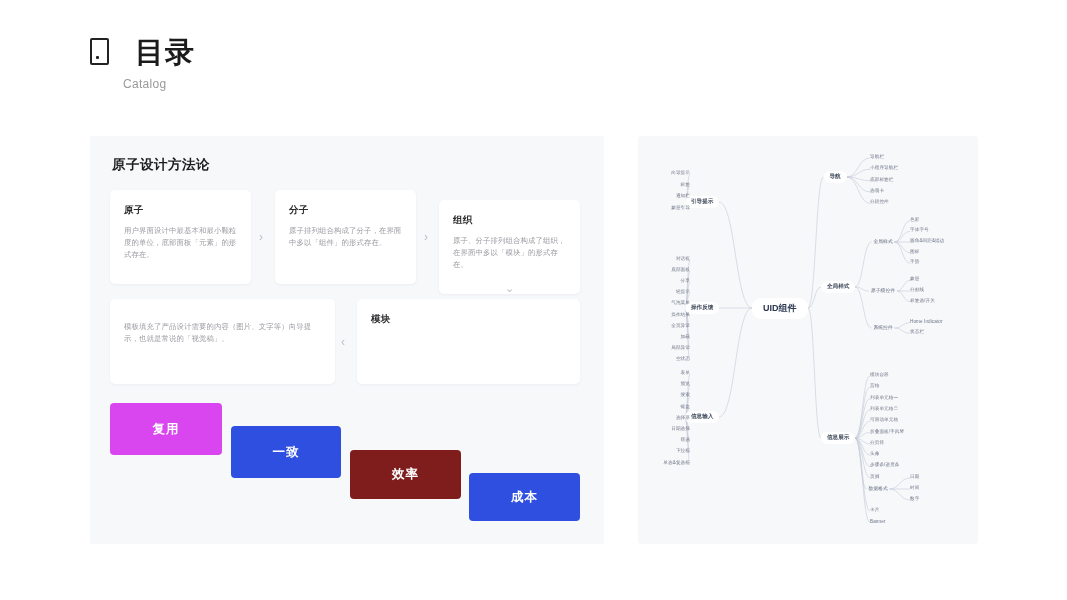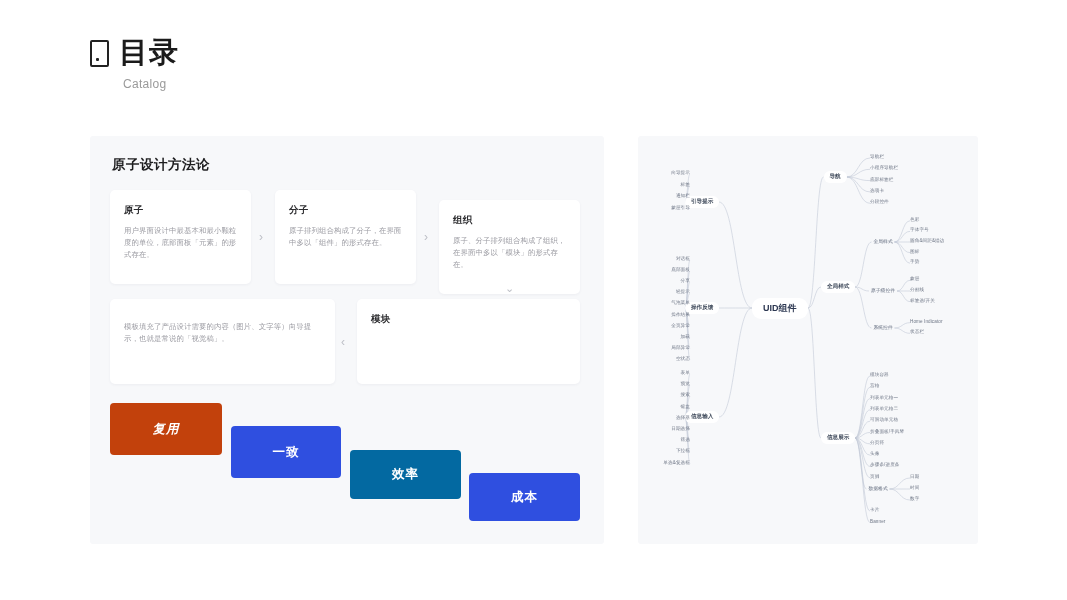--- a/index.html
+++ b/index.html
@@ -5,21 +5,21 @@
   html,body{margin:0;padding:0;}
   body{
     width:1067px;height:600px;
     background:#ffffff;
     font-family:"Liberation Sans","DejaVu Sans",sans-serif;
     overflow:hidden;
     position:relative;
   }
   
   #header{position:absolute;left:90px;top:38px;}
-  #title-row{display:flex;align-items:flex-end;gap:10px;}
+  #title-row{display:flex;align-items:flex-start;gap:26px;}
   .doc-icon{
     width:19px;height:27px;border:2px solid #222;border-radius:2px;
     position:relative;box-sizing:border-box;
   }
   .doc-icon:after{
     content:"";position:absolute;left:4px;bottom:4px;width:3px;height:3px;
     background:#222;border-radius:1px;
   }
   #page-title{font-size:29px;font-weight:bold;color:#1b1b1b;letter-spacing:1px;line-height:1;}
   #page-subtitle{font-size:12px;color:#9a9a9a;margin-top:10px;margin-left:33px;letter-spacing:.3px;}
@@ -124,27 +124,27 @@
   <div class="card-inner">
     <div class="card-title">模块</div>
   </div>
 </div>
 
 <span class="chev" id="chev-1">›</span>
 <span class="chev" id="chev-2">›</span>
 <span class="chev" id="chev-3">⌄</span>
 <span class="chev" id="chev-4">‹</span>
 
-<div class="blue-block" id="blk-reuse" style="background: #c2410c; font-style: italic;">
+<div class="blue-block" id="blk-reuse" style="background: #d946ef;">
   <span>复用</span>
 </div>
 <div class="blue-block" id="blk-consistent" style="background: rgb(47, 79, 224);">
   <span>一致</span>
 </div>
-<div class="blue-block" id="blk-efficiency" style="background: #0369a1;">
+<div class="blue-block" id="blk-efficiency" style="background: #7f1d1d;">
   <span>效率</span>
 </div>
 <div class="blue-block" id="blk-cost" style="background: rgb(47, 79, 224);">
   <span>成本</span>
 </div>
 
 <div class="panel" id="right-panel">
   <div id="mindmap">
     <svg id="mm-lines" width="340" height="408" style="position:absolute;left:0;top:0;">
         <path d="M114,172 C97.5,172 97.5,66 81,66" stroke="#c2c9d6" stroke-width="0.6" fill="none"></path>

